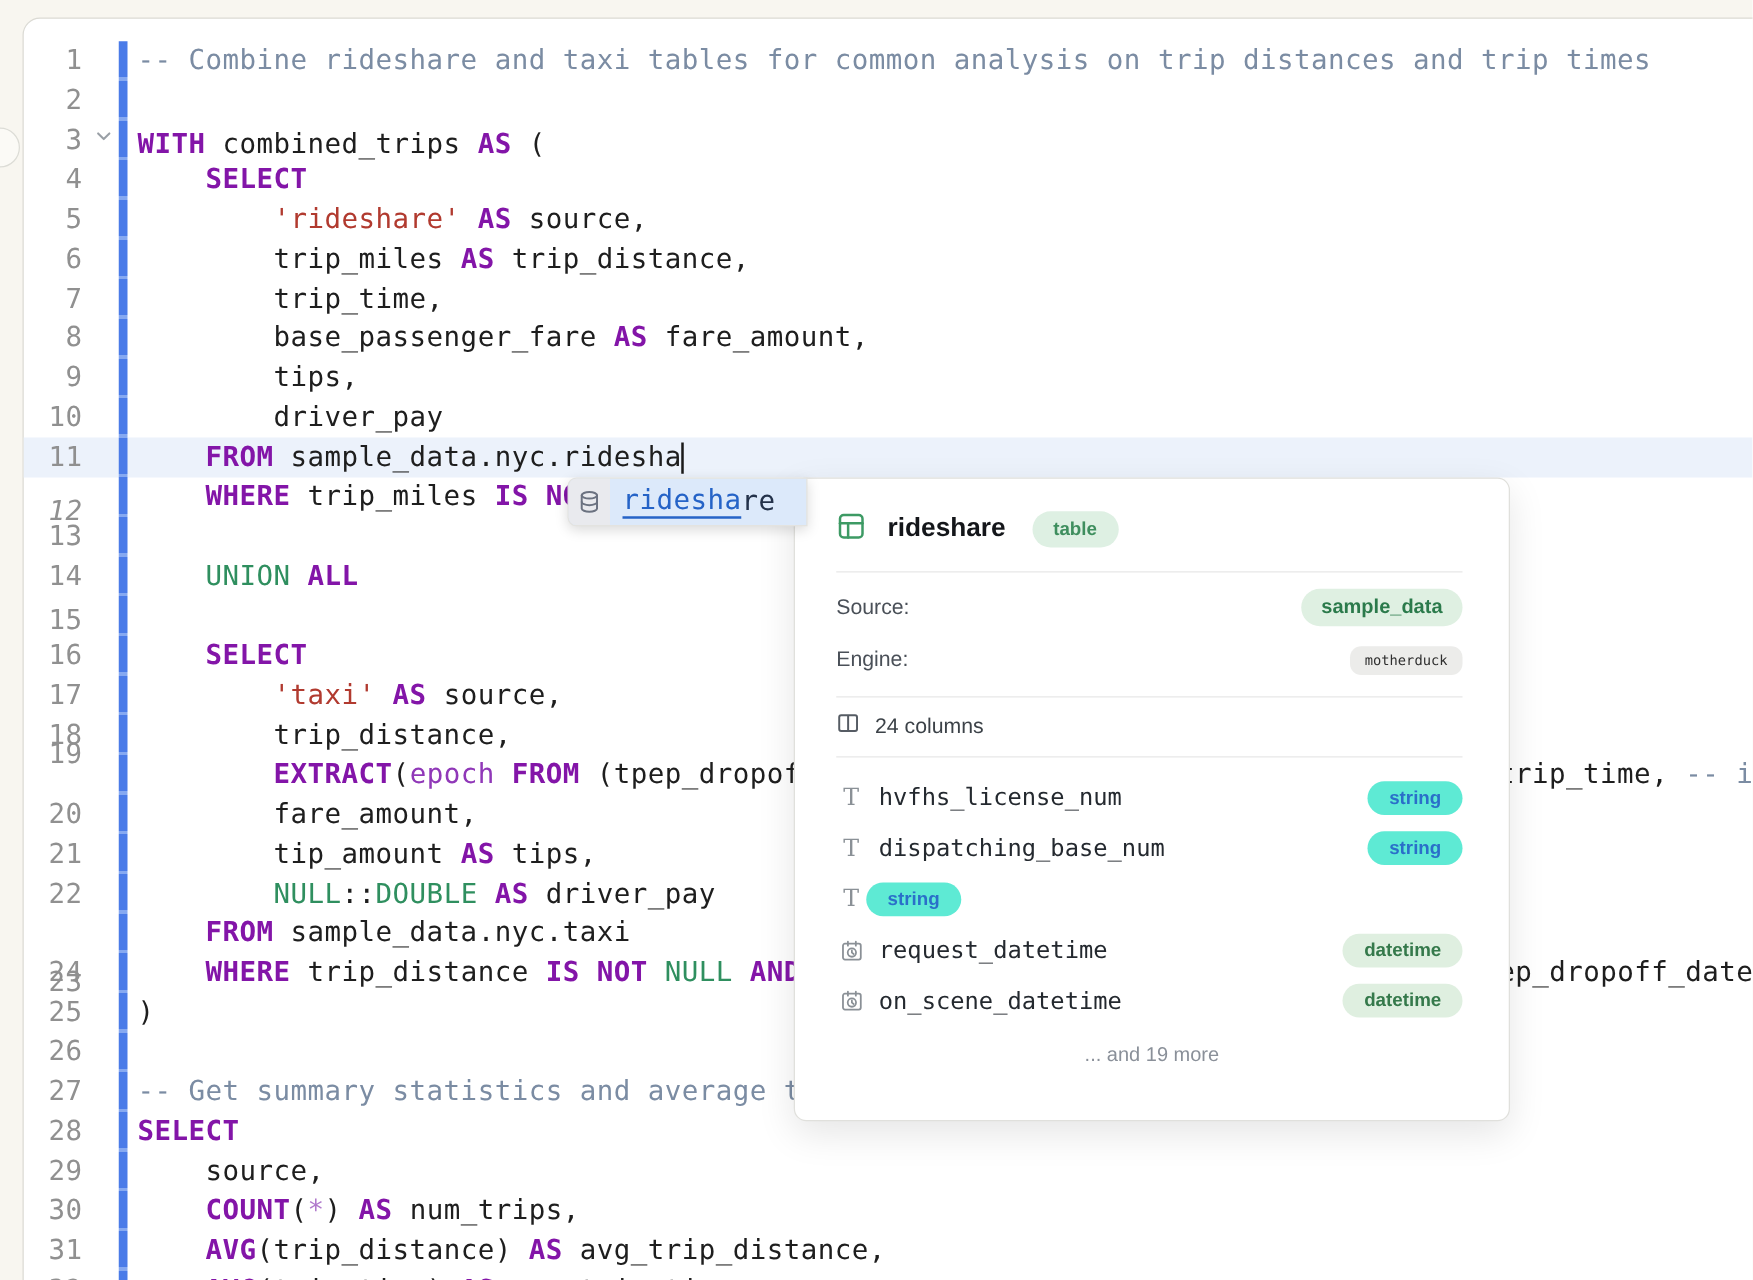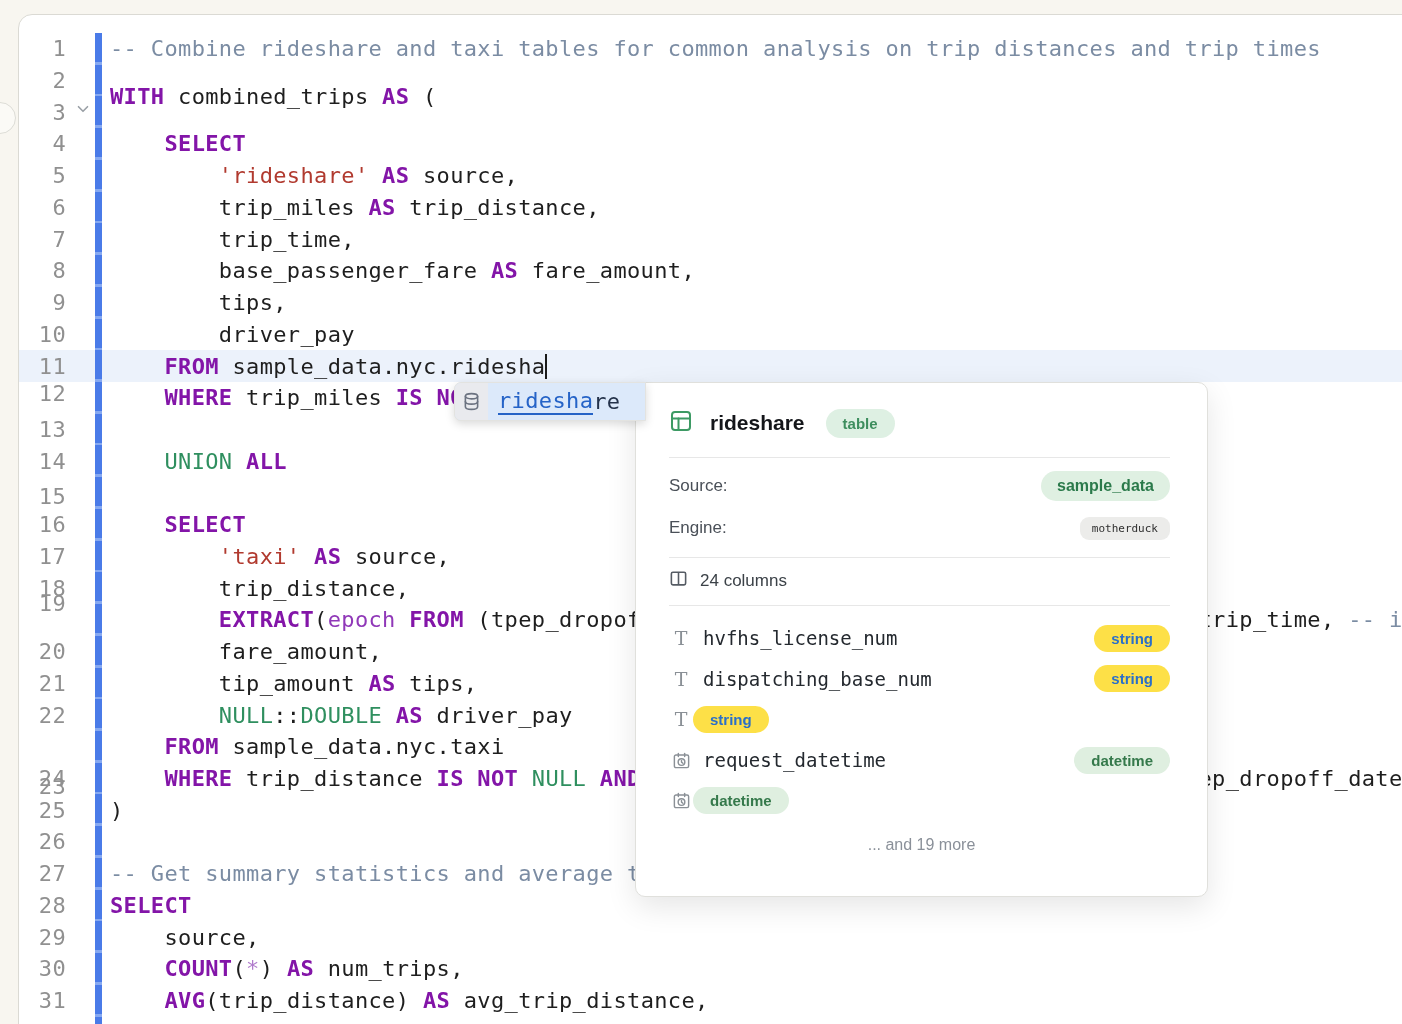--- a/index.html
+++ b/index.html
@@ -65,21 +65,21 @@
     border-radius:9px;font-family:"DejaVu Sans Mono",monospace;}
   .count-row{position:absolute;left:33px;top:181px;height:34px;display:flex;
     align-items:center;gap:12px;font-size:17px;color:#3C4248;}
   .col-row{position:absolute;left:33px;right:37px;height:34px;display:flex;
     align-items:center;}
   .col-icon{width:24px;display:flex;align-items:center;justify-content:center;
     color:#8A9096;font-family:"DejaVu Serif",serif;font-size:19px;}
   .col-name{margin-left:10px;font-family:"DejaVu Sans Mono",monospace;font-size:19px;
     color:#24292F;flex:1;}
   .badge{font-size:15px;font-weight:bold;border-radius:15px;padding:5px 17px;}
-  .badge-blue{background:#fde047;color:#2A6FC9;}
+  .badge-blue{background:#5eead4;color:#2A6FC9;}
   .badge-green{background:#DFEFE0;color:#35794B;}
   .more-row{position:absolute;left:0;right:0;top:446px;height:32px;text-align:center;
     font-size:16px;color:#8A9099;line-height:32px;}
 </style>
 </head>
 <body>
 
 <div class="page">
 
   <div class="editor-panel"></div>
@@ -93,21 +93,21 @@
       <div class="gutter-num" style="top: 65.027px;">2</div>
       <div class="gutter-num" style="top: 96.754px;">3</div>
       <div class="gutter-num" style="top: 128.481px;">4</div>
       <div class="gutter-num" style="top: 160.208px;">5</div>
       <div class="gutter-num" style="top: 191.935px;">6</div>
       <div class="gutter-num" style="top: 223.662px;">7</div>
       <div class="gutter-num" style="top: 255.389px;">8</div>
       <div class="gutter-num" style="top: 287.116px;">9</div>
       <div class="gutter-num" style="top: 318.843px;">10</div>
       <div class="gutter-num" style="top: 350.57px;">11</div>
-      <div class="gutter-num" style="top: 378px;">12</div>
+      <div class="gutter-num" style="top: 394px; font-style: italic;">12</div>
       <div class="gutter-num" style="top: 414.024px;">13</div>
       <div class="gutter-num" style="top: 445.751px;">14</div>
       <div class="gutter-num" style="top: 481px; text-align: right;">15</div>
       <div class="gutter-num" style="top: 509.205px;">16</div>
       <div class="gutter-num" style="top: 540.932px;">17</div>
       <div class="gutter-num" style="top: 572.659px;">18</div>
       <div class="gutter-num" style="top: 588px;">19</div>
       <div class="gutter-num" style="top: 636.113px;">20</div>
       <div class="gutter-num" style="top: 667.84px;">21</div>
       <div class="gutter-num" style="top: 699.567px;">22</div>
@@ -125,21 +125,21 @@
 
   <div class="fold-chevron">
     <svg width="18" height="18" viewBox="0 0 24 24" fill="none" stroke="#9AA0A6" stroke-width="2.2" stroke-linecap="round" stroke-linejoin="round">
         <polyline points="6 9 12 15 18 9"></polyline>
       </svg>
   </div>
 
   <div id="code">
       <div class="code-line" style="top: 33.3px;"><span class="tk-com">-- Combine rideshare and taxi tables for common analysis on trip distances and trip times</span></div>
       <div class="code-line" style="top: 65.027px;"></div>
-      <div class="code-line" style="top: 81px;"><span class="tk-kw">WITH</span><span class="tk-id"> combined_trips </span><span class="tk-kw">AS</span><span class="tk-id"> (</span></div>
+      <div class="code-line" style="top: 100px;"><span class="tk-kw">WITH</span><span class="tk-id"> combined_trips </span><span class="tk-kw">AS</span><span class="tk-id"> (</span></div>
       <div class="code-line" style="top: 128.481px;"><span class="tk-id">    </span><span class="tk-kw">SELECT</span></div>
       <div class="code-line" style="top: 160.208px;"><span class="tk-id">        </span><span class="tk-str">'rideshare'</span><span class="tk-id"> </span><span class="tk-kw">AS</span><span class="tk-id"> source,</span></div>
       <div class="code-line" style="top: 191.935px;"><span class="tk-id">        trip_miles </span><span class="tk-kw">AS</span><span class="tk-id"> trip_distance,</span></div>
       <div class="code-line" style="top: 223.662px;"><span class="tk-id">        trip_time,</span></div>
       <div class="code-line" style="top: 255.389px;"><span class="tk-id">        base_passenger_fare </span><span class="tk-kw">AS</span><span class="tk-id"> fare_amount,</span></div>
       <div class="code-line" style="top: 287.116px;"><span class="tk-id">        tips,</span></div>
       <div class="code-line" style="top: 318.843px;"><span class="tk-id">        driver_pay</span></div>
       <div class="code-line" style="top: 350.57px;"><span class="tk-id">    </span><span class="tk-kw">FROM</span><span class="tk-id"> sample_data.nyc.ridesha</span></div>
       <div class="code-line" style="top: 382.297px;"><span class="tk-id">    </span><span class="tk-kw">WHERE</span><span class="tk-id"> trip_miles </span><span class="tk-kw">IS</span><span class="tk-id"> </span><span class="tk-kw">NOT</span><span class="tk-id"> </span><span class="tk-grn">NULL</span><span class="tk-id"> </span><span class="tk-kw">AND</span><span class="tk-id"> trip_time </span><span class="tk-kw">IS</span><span class="tk-id"> </span><span class="tk-kw">NOT</span><span class="tk-id"> </span><span class="tk-grn">NULL</span></div>
       <div class="code-line" style="top: 414.024px;"></div>
@@ -246,20 +246,21 @@
         <div class="col-row" style="top: 400.8px;">
           <span class="col-icon">
             <svg width="19" height="19" viewBox="0 0 24 24" fill="none" stroke="#8A9096" stroke-width="1.8" stroke-linecap="round" stroke-linejoin="round">
               <rect x="3" y="5" width="18" height="16" rx="2"></rect>
               <line x1="8" y1="3" x2="8" y2="7"></line>
               <line x1="16" y1="3" x2="16" y2="7"></line>
               <circle cx="12" cy="14" r="4.2"></circle>
               <polyline points="12 11.8 12 14 13.8 15.4"></polyline>
             </svg>
           </span>
+          <span class="col-name">on_scene_datetime</span>
           <span class="badge badge-green">datetime</span>
         </div>
       </div>
 
     <div class="more-row">... and 19 more</div>
   </div>
 
 </div>
 
 </body></html>

